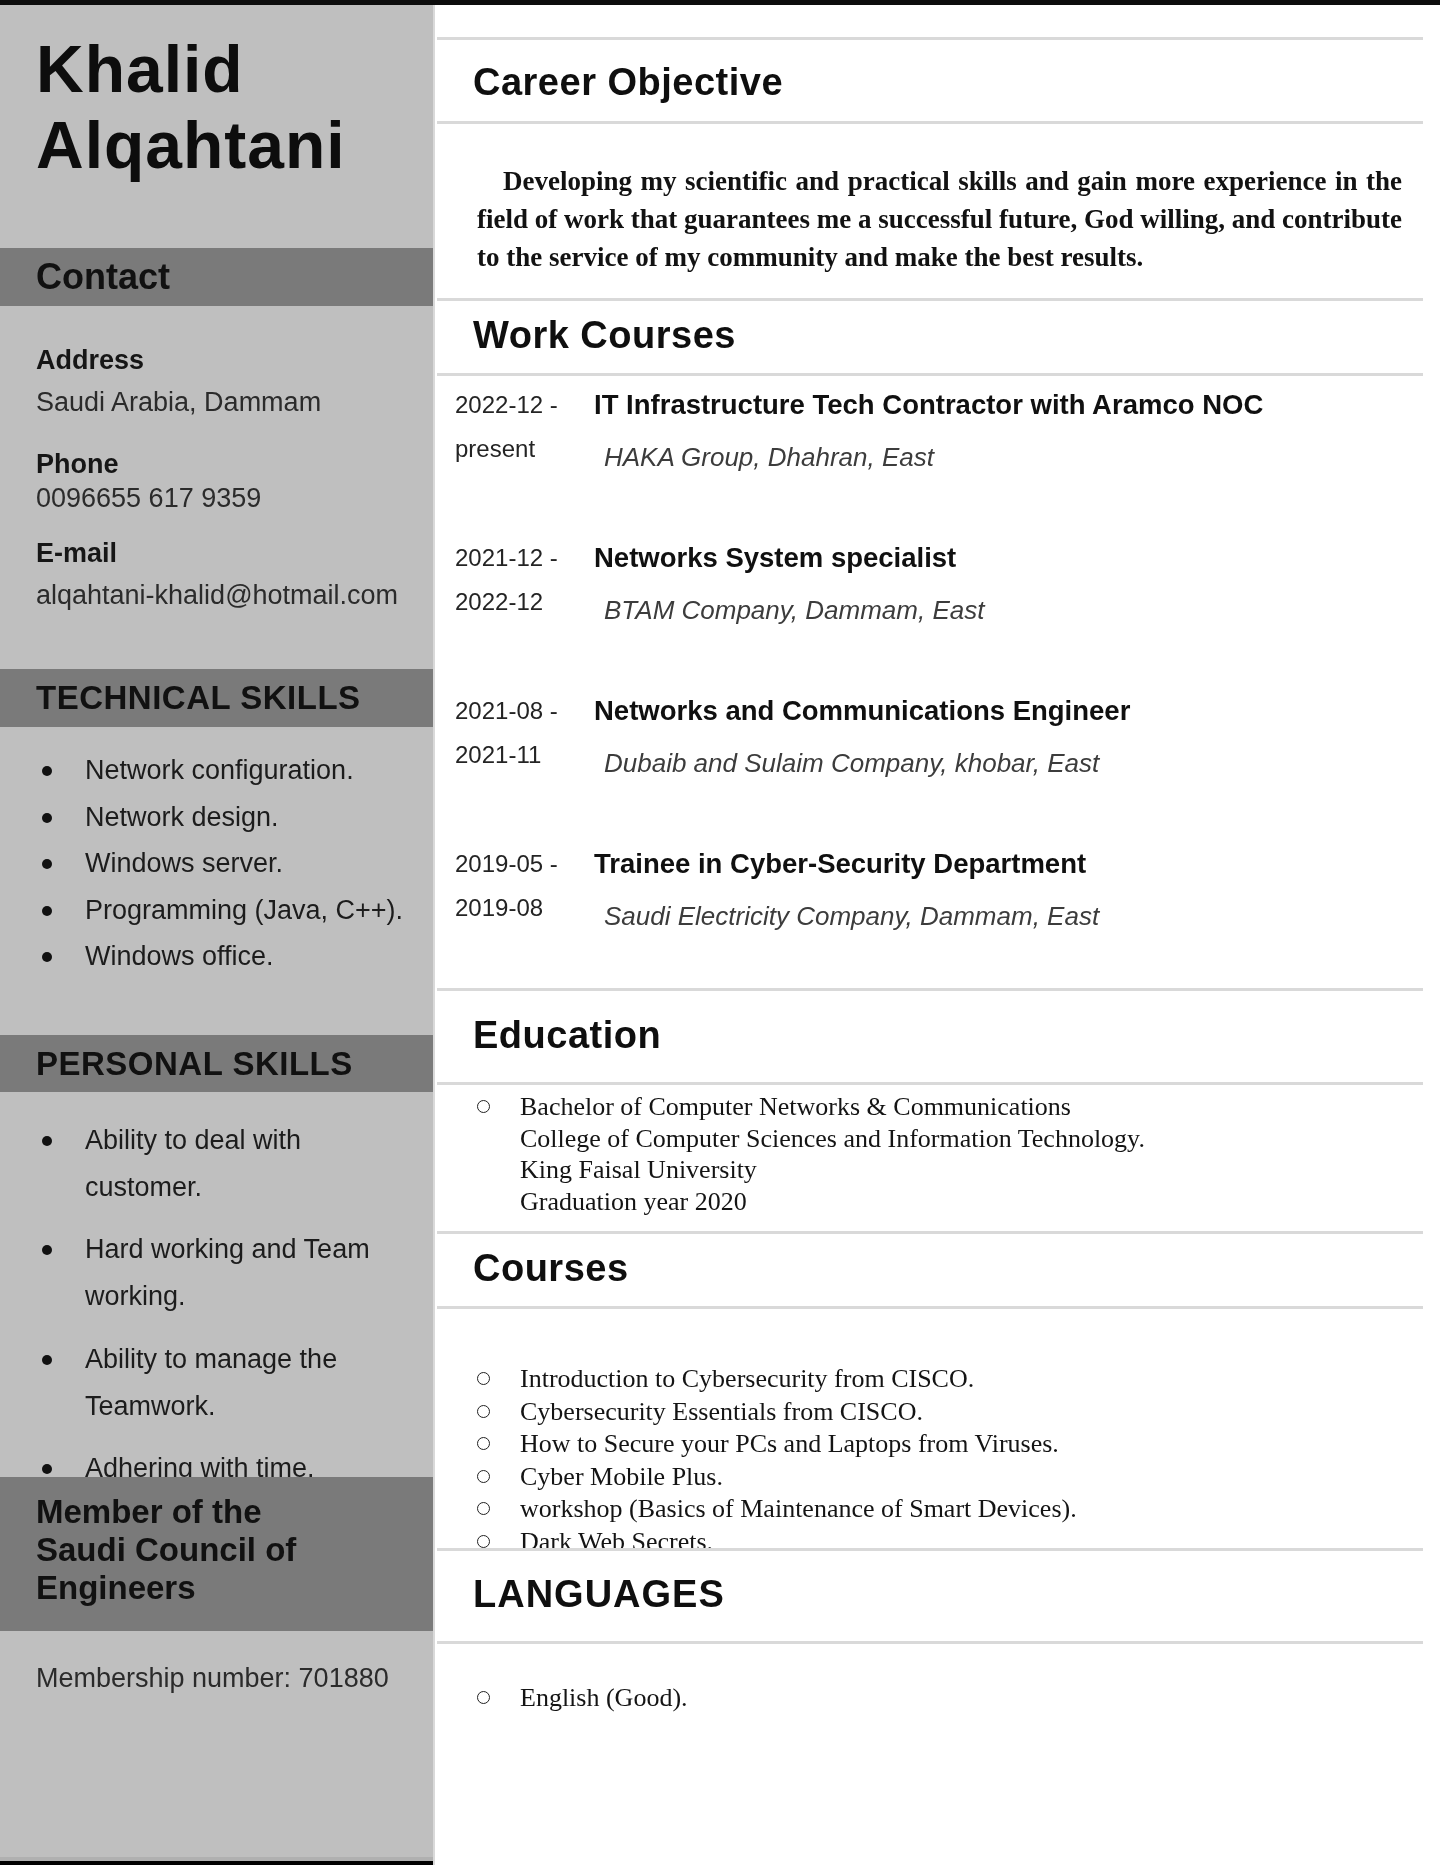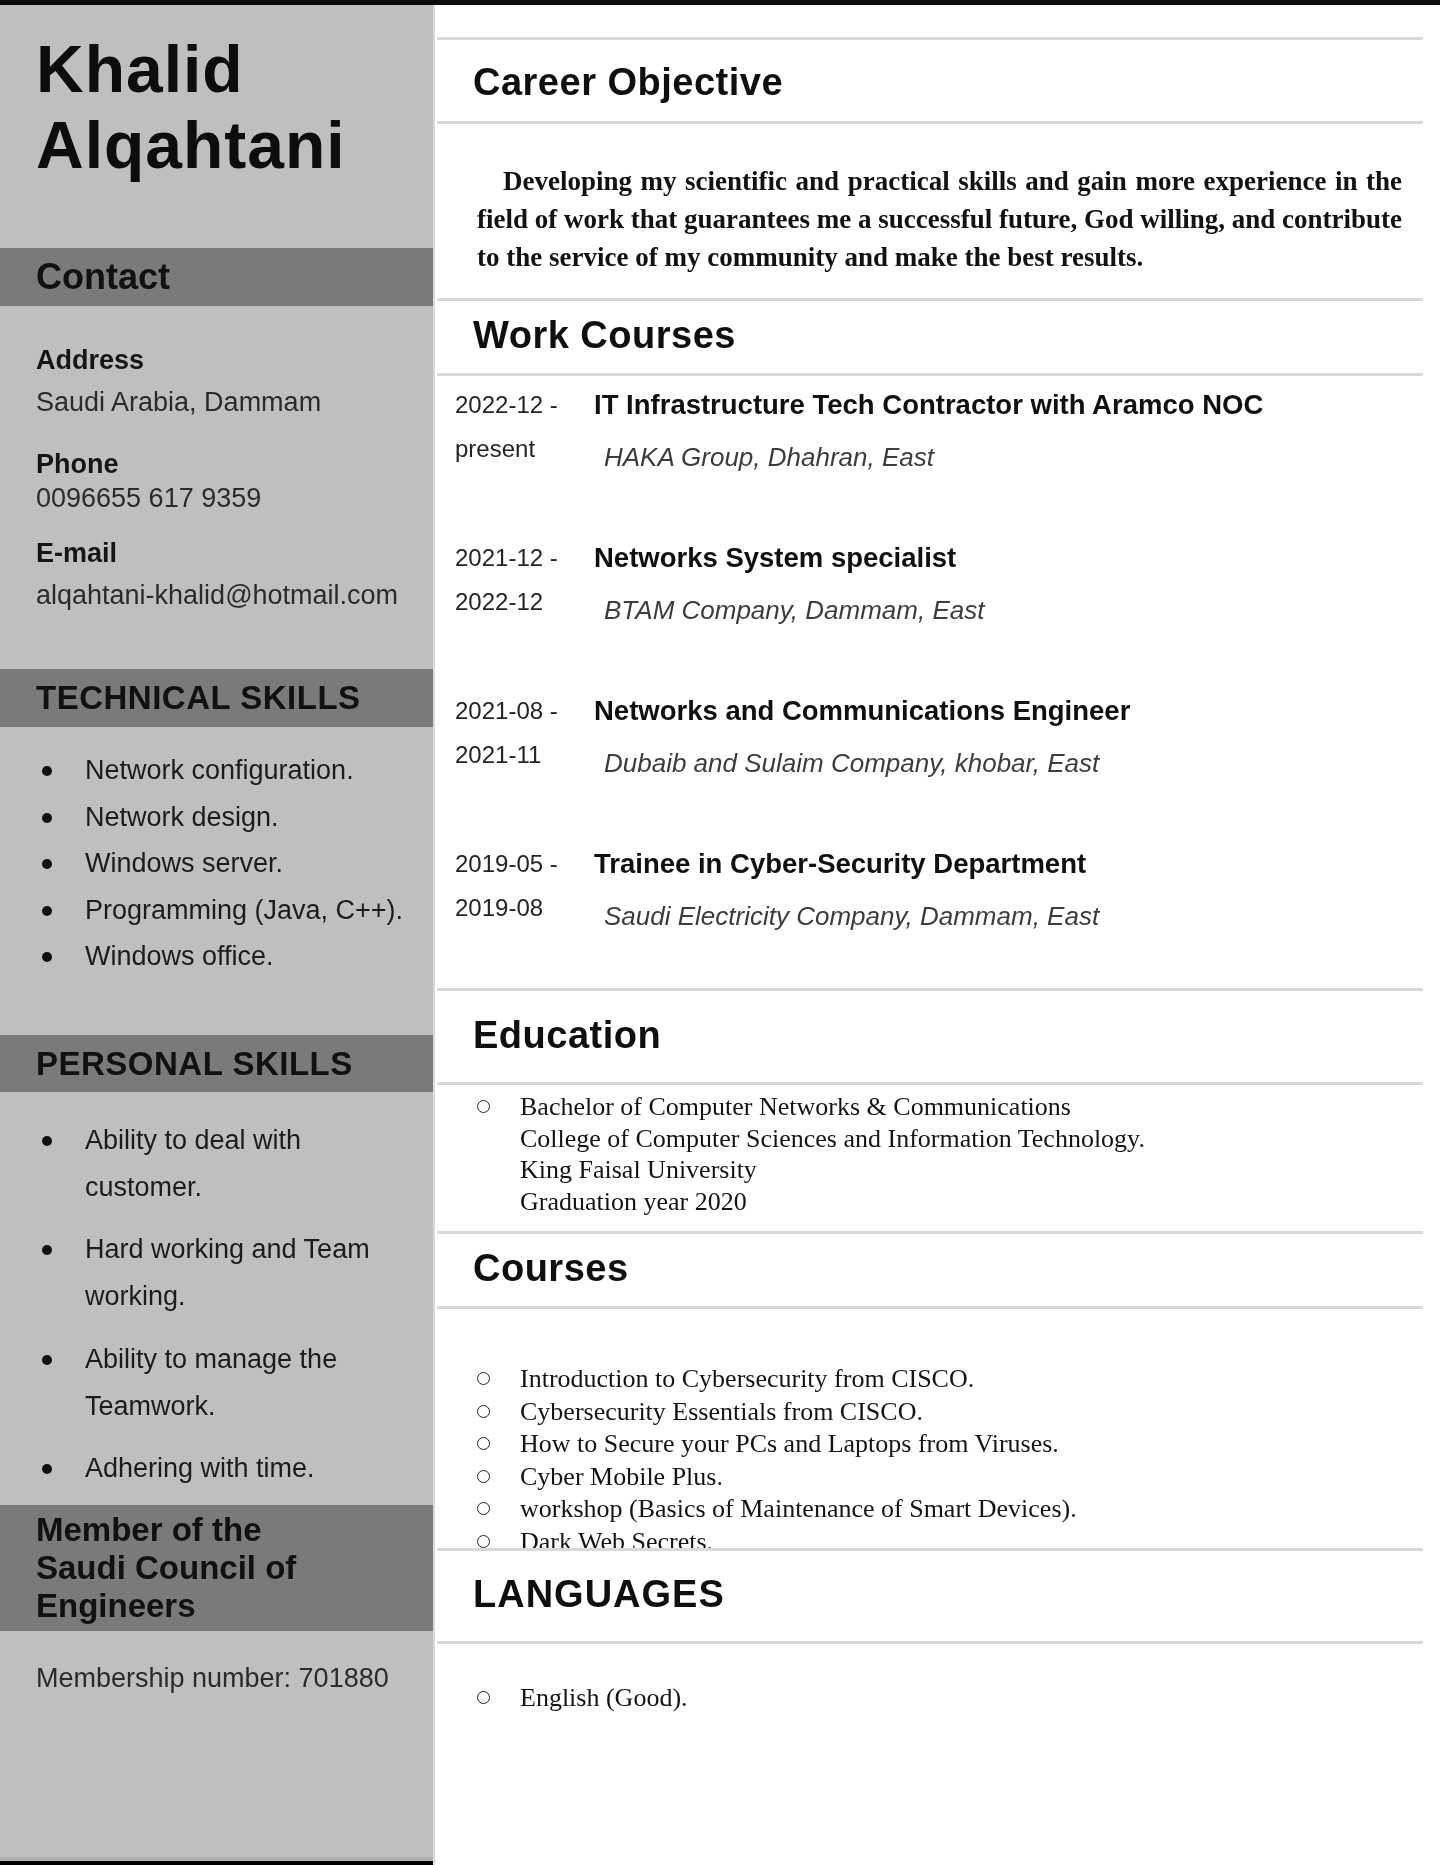--- a/index.html
+++ b/index.html
@@ -10,22 +10,22 @@
   
   .sidebar{position:absolute;left:0;top:5px;width:433px;height:1856px;background:#bfbfbf;
            border-bottom:4px solid #b0b0b0;box-sizing:border-box;}
   .name{position:absolute;left:36px;top:26px;font-size:66px;line-height:76px;font-weight:700;
         color:#0d0d0d;letter-spacing:1px;}
   .band{position:absolute;left:0;width:433px;background:#7a7a7a;color:#111;
         display:flex;align-items:center;box-sizing:border-box;padding-left:36px;font-weight:700;}
   .band-contact{top:243px;height:58px;font-size:36px;}
   .band-tech{top:664px;height:58px;font-size:33px;letter-spacing:.5px;}
   .band-personal{top:1030px;height:57px;font-size:33px;letter-spacing:.5px;}
-  .band-member{top:1472px;height:126px;font-size:33px;line-height:38px;align-items:flex-start;
-               padding-top:6px;padding-right:87px;margin-top:28px;}
+  .band-member{top:1472px;height:154px;font-size:33px;line-height:38px;align-items:flex-start;
+               padding-top:16px;padding-right:87px;}
   .cfield-label{position:absolute;left:36px;font-size:27px;font-weight:700;color:#161616;line-height:34px;}
   .cfield-value{position:absolute;left:36px;font-size:27px;color:#2b2b2b;line-height:34px;white-space:nowrap;}
   .lab-address{top:338px;} .val-address{top:380px;}
   .lab-phone{top:442px;}   .val-phone{top:476px;}
   .lab-email{top:531px;}   .val-email{top:573px;}
   .side-list{position:absolute;left:0;width:433px;margin:0;padding:0;list-style:none;}
   .tech-list{top:742px;}
   .personal-list{top:1096px;}
   .side-list li{position:relative;padding-left:85px;padding-right:13px;color:#1c1c1c;
                 font-size:27px;line-height:46.5px;}

